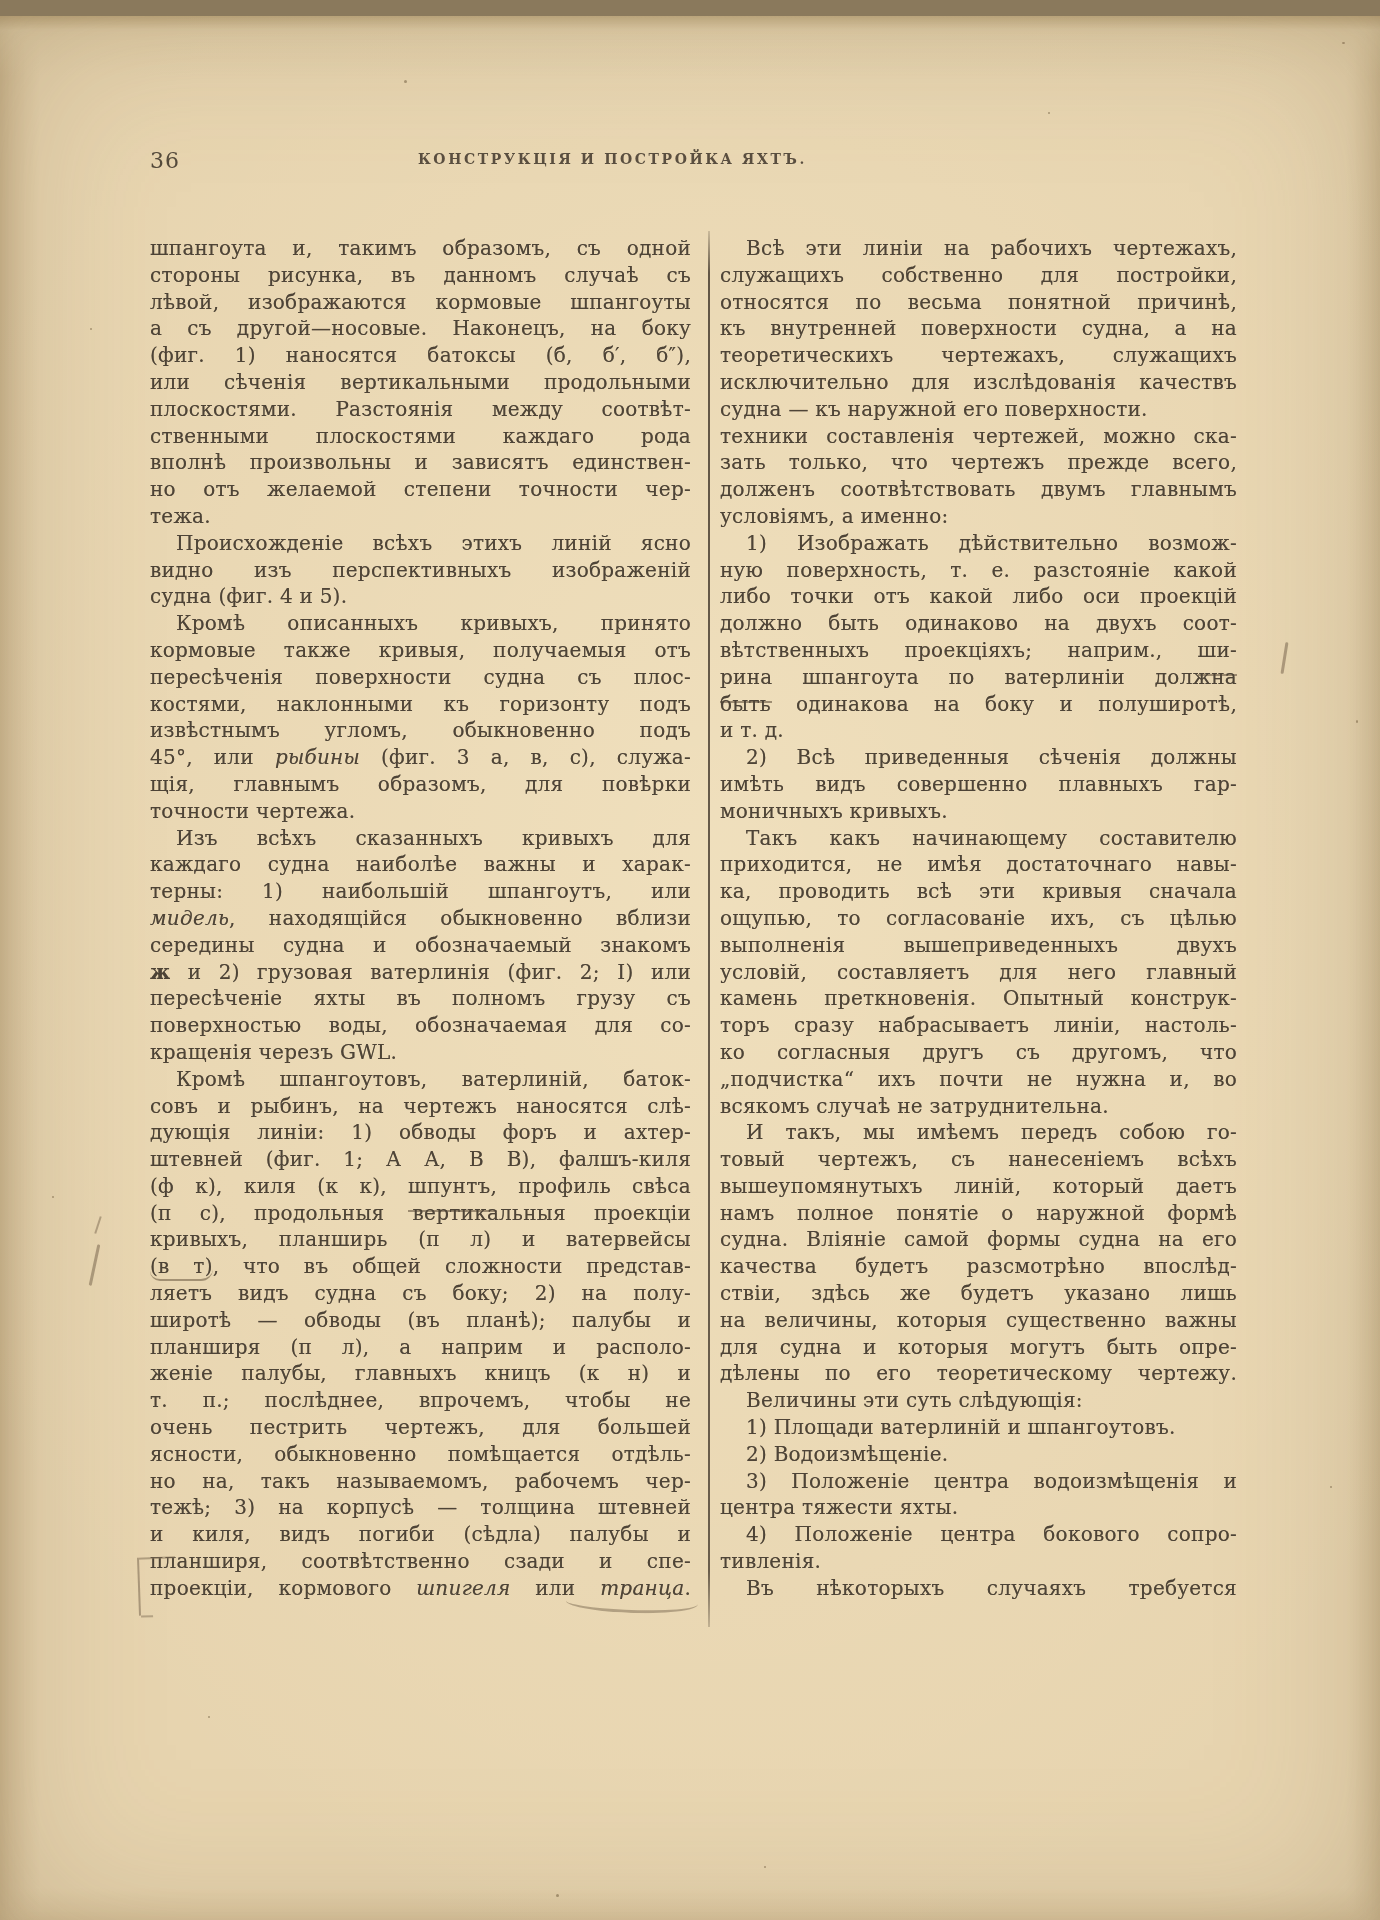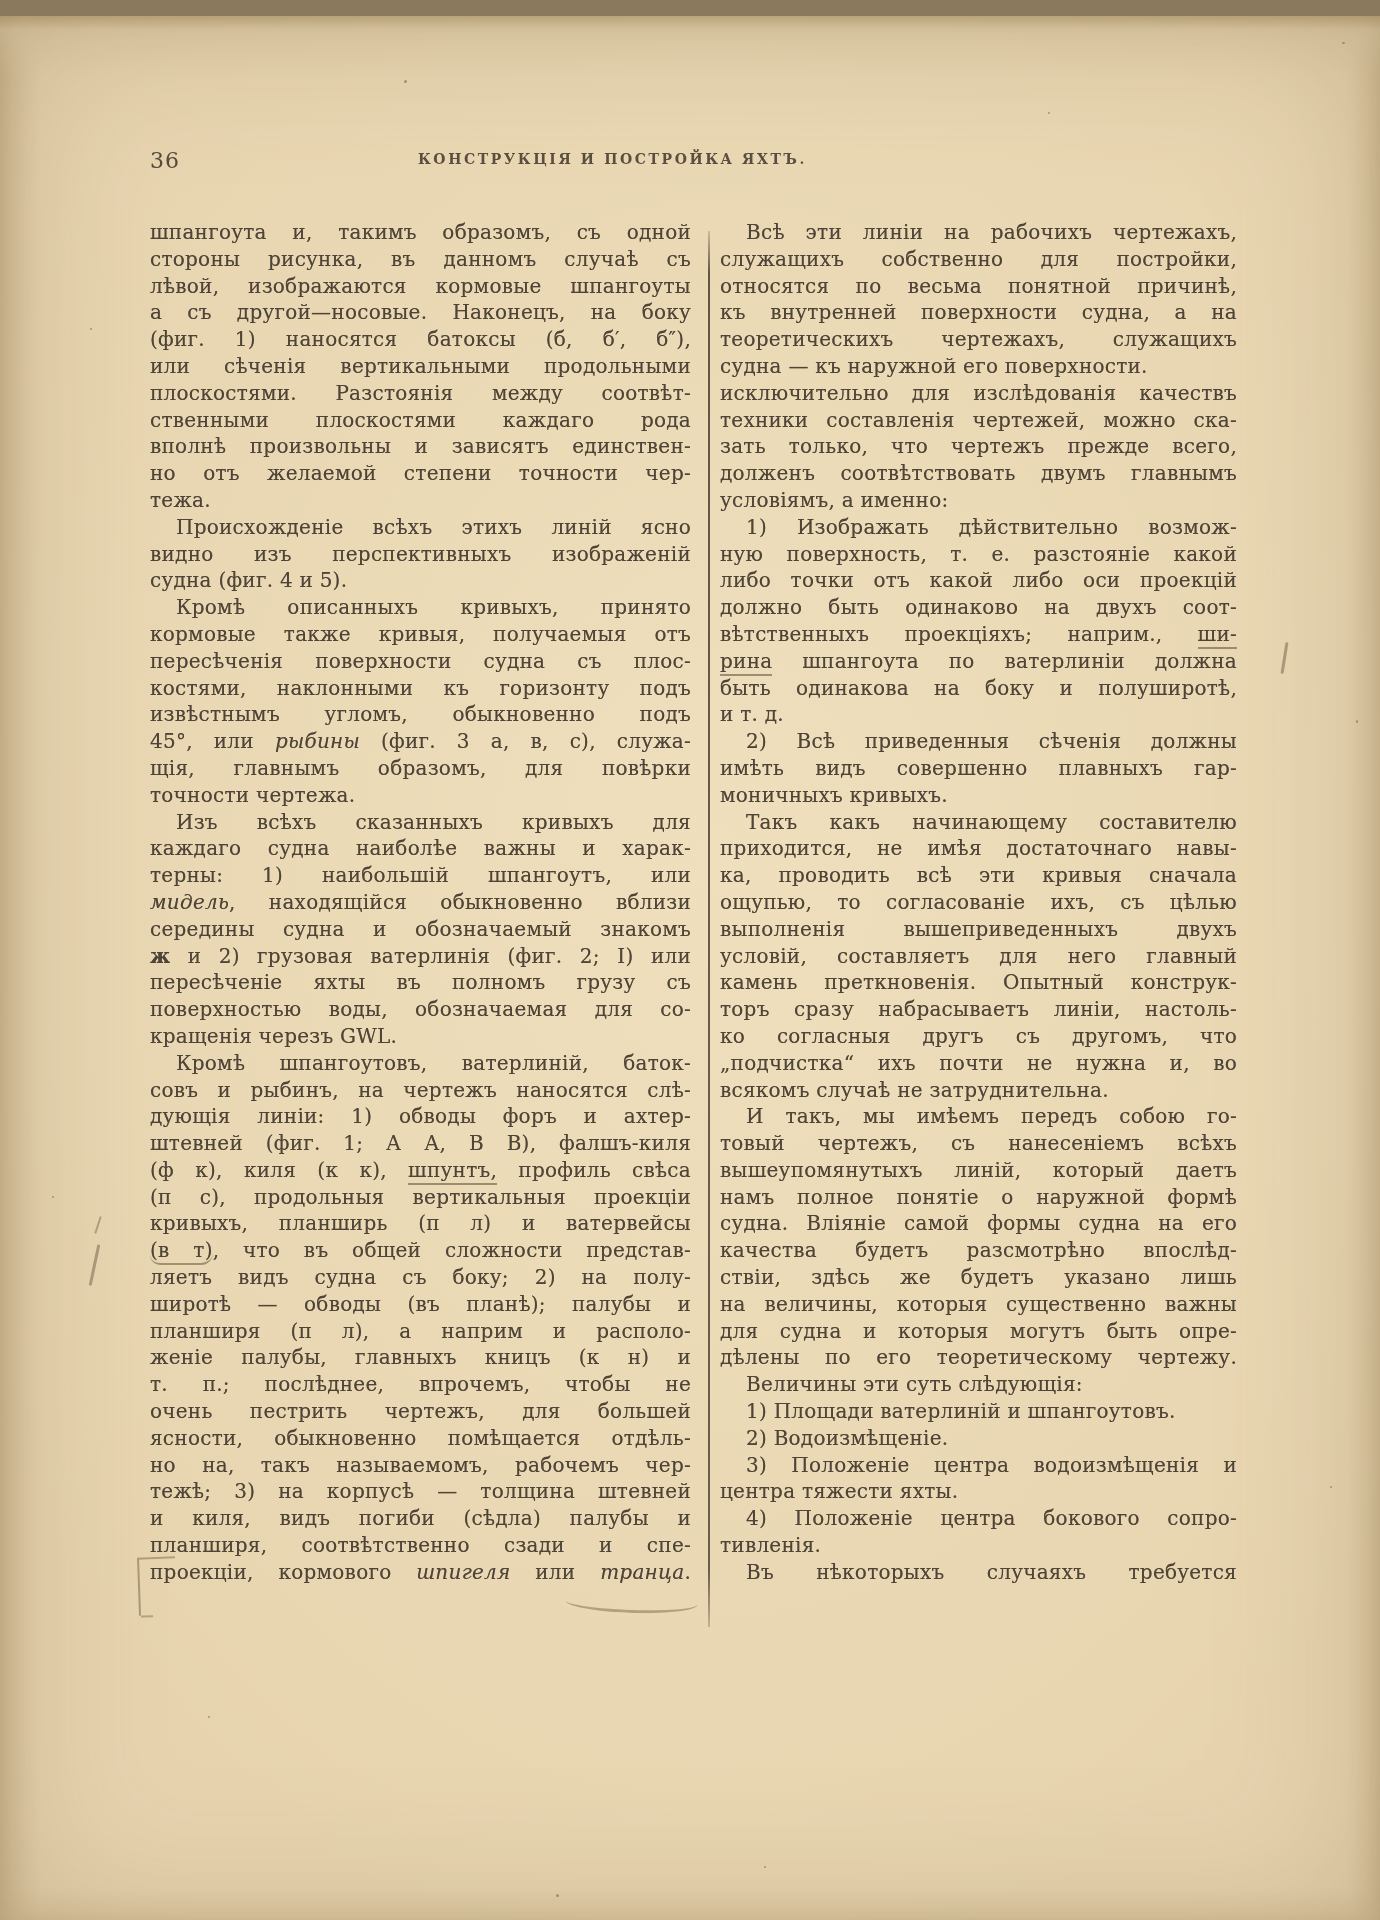--- a/index.html
+++ b/index.html
@@ -29,41 +29,41 @@
     position:absolute;left:150px;top:2px;
     font-size:22px;letter-spacing:1px;color:#544a3c;
   }
   .runtitle{
     position:absolute;left:418px;top:5px;
     font-size:14px;font-weight:bold;letter-spacing:2.6px;
     color:#5a4f40;white-space:nowrap;
   }
   
   .textblock{position:absolute;left:150px;top:203px;width:1087px;}
-  .col{position:absolute;top:0;}
+  .col{position:absolute;top:16px;}
   .col-left{left:0;width:541px;}
   .col-right{left:570px;width:517px;}
   .divider{
     position:absolute;left:558px;top:12px;width:2px;height:1396px;
     background:linear-gradient(180deg,rgba(74,63,50,.2),rgba(74,63,50,.85) 3%,rgba(74,63,50,.8) 96%,rgba(74,63,50,.25));
   }
   .line{
     height:26.8px;line-height:26.8px;
     font-size:20px;letter-spacing:.25px;
     text-align:justify;text-align-last:justify;
     white-space:normal;overflow:visible;
     text-shadow:0 0 .5px rgba(78,68,55,.55);
   }
   .line.nj{text-align-last:auto;}
   .line.in{padding-left:26px;}
   .it{font-style:italic;}
   .msym{font-weight:bold;letter-spacing:0;}
   .pu{ 
     border-bottom:2px solid rgba(131,114,89,.75);
-    padding-bottom:1px;
+    padding-bottom:12px;
   }
   .po{ 
     border-bottom:2px solid rgba(131,114,89,.7);
     border-radius:0 0 12px 10px;
     padding-bottom:1px;
   }
   
   .pencil{position:absolute;pointer-events:none;}
   .slash-left-small{left:97px;top:1200px;width:2px;height:18px;background:rgba(131,114,89,.55);transform:rotate(18deg);}
   .slash-left{left:93px;top:1228px;width:2.5px;height:42px;background:rgba(131,114,89,.6);transform:rotate(12deg);border-radius:2px;}
@@ -148,22 +148,22 @@
         <div class="line">планширя, соотвѣтственно сзади и спе-</div>
         <div class="line">проекціи, кормового <span class="it">шпигеля</span> или <span class="it">транца</span>.</div>
       </div>
     <div class="divider"></div>
     <div class="col col-right">
         <div class="line in">Всѣ эти линіи на рабочихъ чертежахъ,</div>
         <div class="line">служащихъ собственно для постройки,</div>
         <div class="line">относятся по весьма понятной причинѣ,</div>
         <div class="line">къ внутренней поверхности судна, а на</div>
         <div class="line">теоретическихъ чертежахъ, служащихъ</div>
+        <div class="line">исключительно для изслѣдованія качествъ</div>
         <div class="line nj">судна — къ наружной его поверхности.</div>
-        <div class="line">исключительно для изслѣдованія качествъ</div>
         <div class="line">техники составленія чертежей, можно ска-</div>
         <div class="line">зать только, что чертежъ прежде всего,</div>
         <div class="line">долженъ соотвѣтствовать двумъ главнымъ</div>
         <div class="line nj">условіямъ, а именно:</div>
         <div class="line in">1) Изображать дѣйствительно возмож-</div>
         <div class="line">ную поверхность, т. е. разстояніе какой</div>
         <div class="line">либо точки отъ какой либо оси проекцій</div>
         <div class="line">должно быть одинаково на двухъ соот-</div>
         <div class="line">вѣтственныхъ проекціяхъ; наприм., <span class="pu">ши-</span></div>
         <div class="line"><span class="pu">рина</span> шпангоута по ватерлиніи должна</div>

